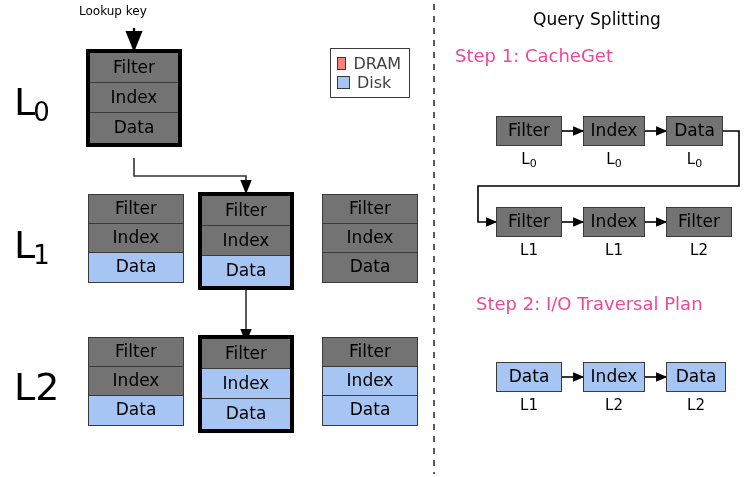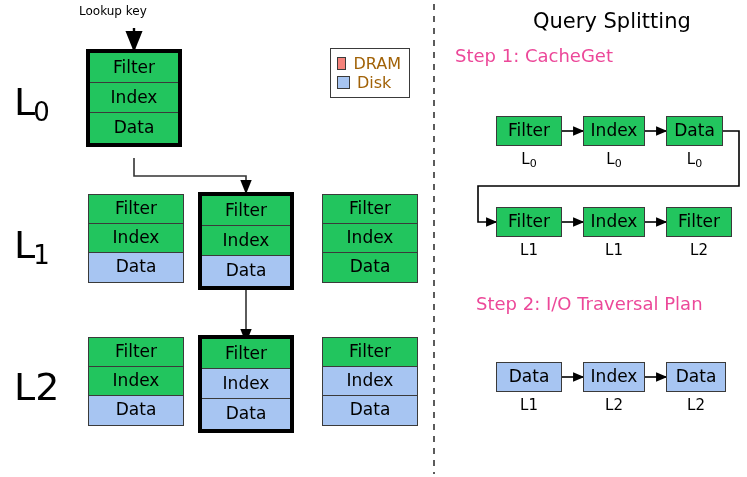--- a/index.html
+++ b/index.html
@@ -7,38 +7,38 @@
   #root{position:relative;width:747px;height:477px;overflow:hidden;}
 
   
   .sst{position:absolute;box-sizing:border-box;width:96px;}
   .sst.plain{border:1px solid #3a3a3a;}
   .sst.hl{border:4px solid #000;}
   .cell{box-sizing:border-box;height:29px;line-height:27px;text-align:center;
         font-size:17px;color:#000;border-bottom:1px solid #3a3a3a;}
   .sst.hl .cell{height:30px;line-height:28px;}
   .cell:last-child{border-bottom:none;}
-  .dram{background:#22c55e;}
+  .dram{background:#737373;}
   .disk{background:#A7C5F2;}
 
   
   .lvl{position:absolute;font-size:38px;letter-spacing:0px;color:#000;
        font-family:"DejaVu Sans","Liberation Sans",sans-serif;}
   .lvl sub{font-size:26px;vertical-align:baseline;position:relative;top:6px;left:-2px;}
 
   
   #legend{position:absolute;box-sizing:border-box;border:1px solid #3a3a3a;background:#fff;
           padding:5px 8px 5px 6px;}
   .lgrow{display:flex;align-items:center;height:19px;}
   .swatch{width:13px;height:13px;box-sizing:border-box;border:1px solid #3a3a3a;margin-right:7px;}
-  .lgtxt{font-size:16px;color:#a16207;}
+  .lgtxt{font-size:16px;color:#404040;}
 
   
   #lookup-key{position:absolute;font-size:12px;color:#000;white-space:nowrap;}
-  #qs-title{position:absolute;font-size:21px;color:#000;white-space:nowrap;}
+  #qs-title{position:absolute;font-size:17px;color:#000;white-space:nowrap;}
   .step-title{position:absolute;font-size:18px;color:#ec4899;white-space:nowrap;}
 
   
   .pnode{position:absolute;box-sizing:border-box;border:1.5px solid #3a3a3a;
          height:30px;line-height:27px;text-align:center;font-size:17px;color:#000;}
   .plabel{position:absolute;font-size:15px;text-align:center;color:#000;}
   .plabel sub{font-size:11px;vertical-align:baseline;position:relative;top:3px;}
 
   svg.ov{position:absolute;left:0;top:0;width:747px;height:477px;pointer-events:none;}
 </style>

